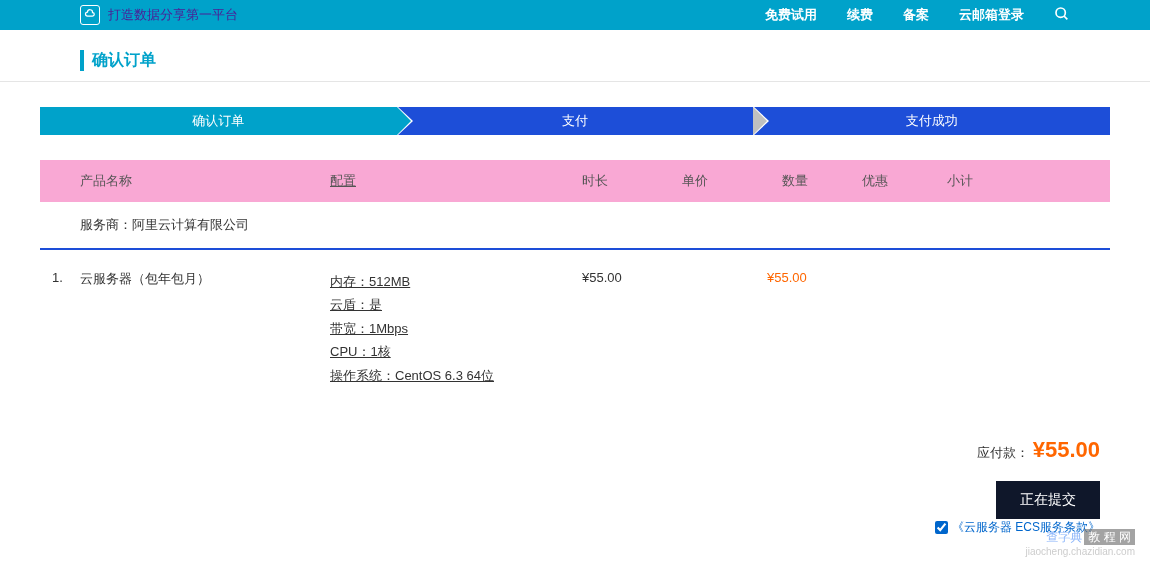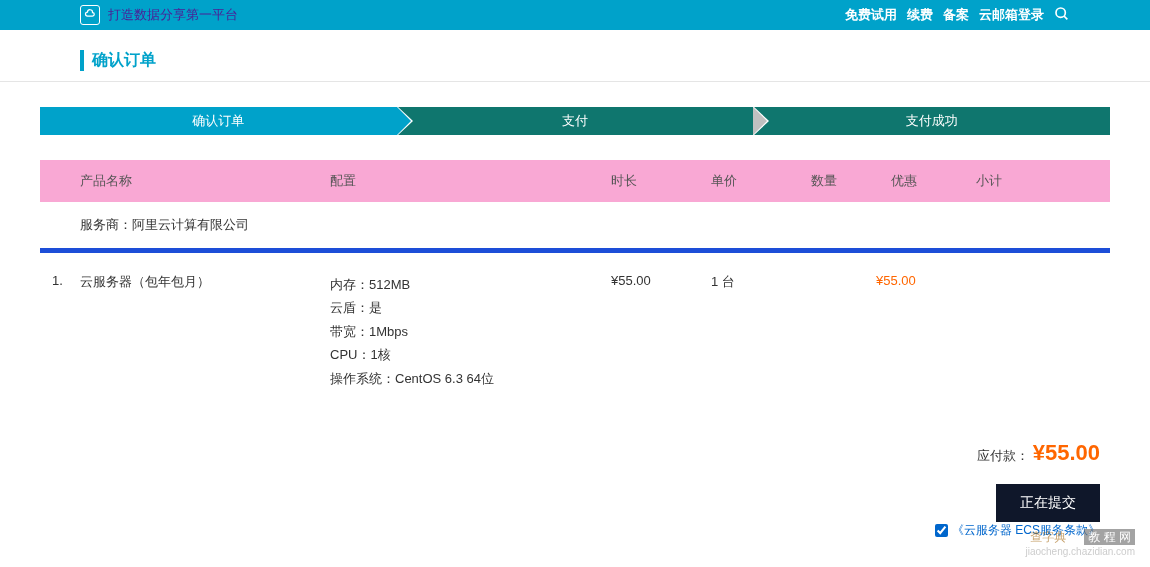--- a/index.html
+++ b/index.html
@@ -2,78 +2,78 @@
 <html><head>
   <meta charset="utf-8">
   <style>
     * { margin: 0; padding: 0; box-sizing: border-box; }
     body { font-family: "Microsoft YaHei", Arial, sans-serif; font-size: 13px; color: #333; background: #fff; }
     
     .topbar { background: #00a2ca; height: 30px; display: flex; align-items: center; padding: 0 80px; }
     .topbar-left { display: flex; align-items: center; color: #4c1d95; font-size: 13px; }
     .logo-icon { width: 20px; height: 20px; border: 1.5px solid #fff; border-radius: 3px; display: flex; align-items: center; justify-content: center; margin-right: 8px; }
     .logo-icon svg { width: 12px; height: 12px; }
-    .topbar-right { margin-left: auto; display: flex; align-items: center; gap: 10px; }
+    .topbar-right { margin-left: auto; display: flex; align-items: center; gap: 30px; }
     .topbar-link { color: #fff; font-size: 13px; font-weight: bold; cursor: pointer; }
     .search-icon { color: #fff; cursor: pointer; }
     
     .page-title-wrap { padding: 20px 80px 10px; border-bottom: 1px solid #e5e5e5; }
     .page-title { color: #00a2ca; font-size: 16px; font-weight: bold; border-left: 4px solid #00a2ca; padding-left: 8px; }
     
     .content { padding: 25px 40px 20px; }
     
     .steps { display: flex; height: 28px; margin-bottom: 25px; }
     .step { flex: 1; position: relative; color: #fff; font-size: 13px; display: flex; align-items: center; justify-content: center; }
     .step-active { background: #00a2ca; }
-    .step-inactive { background: #0f766e; }
+    .step-inactive { background: #1d4ed8; }
     .step::after {
       content: ''; position: absolute; right: -14px; top: 0;
       border-top: 14px solid transparent; border-bottom: 14px solid transparent;
       border-left: 14px solid; z-index: 2;
     }
     .step:last-child::after { display: none; }
     .step-active::after { border-left-color: #00a2ca; }
     .step-inactive::after { border-left-color: #c0c0c0; }
     .step::before {
       content: ''; position: absolute; right: -16px; top: -1px;
       border-top: 15px solid transparent; border-bottom: 15px solid transparent;
       border-left: 16px solid #fff; z-index: 1;
     }
     .step:last-child::before { display: none; }
     
     .order-table { width: 100%; }
     .table-header { display: flex; background: #f9a8d4; padding: 12px 0; font-size: 13px; color: #555; }
     .col-idx { width: 40px; padding-left: 12px; }
     .col-name { width: 250px; }
-    .col-config { width: 281px; }
+    .col-config { width: 252px; text-decoration: underline; }
     .col-duration { width: 100px; }
     .col-price { width: 100px; }
     .col-qty { width: 80px; }
     .col-discount { width: 85px; }
     .col-subtotal { flex: 1; }
     
-    .provider-row { display: flex; padding: 14px 0; border-bottom: 5px solid #1d4ed8; font-size: 13px; }
+    .provider-row { display: flex; padding: 14px 0; border-bottom: 2px solid #1d4ed8; font-size: 13px; }
     .provider-row .col-name { margin-left: 40px; }
     
     .item-row { display: flex; padding: 20px 0 30px; font-size: 13px; }
     .config-line { line-height: 1.8; }
     .subtotal-val { color: #ff6600; }
     
     .footer-area { text-align: right; padding: 20px 10px; }
     .total-line { margin-bottom: 18px; font-size: 13px; }
     .total-amount { color: #ff6600; font-size: 22px; font-weight: bold; }
     .submit-btn { background: #0f172a; color: #fff; border: none; padding: 10px 24px; font-size: 14px; cursor: pointer; margin-bottom: 0; }
     .tos-line { font-size: 12px; display: flex; align-items: center; justify-content: flex-end; gap: 4px; }
     .tos-check { width: 13px; height: 13px; accent-color: #0066cc; }
     .tos-link { color: #0066cc; cursor: pointer; }
     
     .watermark { position: fixed; right: 15px; bottom: 10px; font-size: 12px; opacity: 0.6; text-align: right; }
-    .watermark .cn { color: #a16207; }
+    .watermark .cn { color: #3b82f6; }
     .watermark .url { color: #aaa; font-size: 10px; }
-    .watermark .cha { background: #666; color: #fff; padding: 1px 4px; margin-left: 18px; }
+    .watermark .cha { background: #666; color: #fff; padding: 1px 4px; margin-left: 2px; }
   </style>
 </head>
 <body>
 
 <div class="topbar">
   <div class="topbar-left">
     <span class="logo-icon">
       <svg viewBox="0 0 24 24" fill="none" stroke="#fff" stroke-width="2.5">
           <path d="M7 14a4 4 0 0 1 0-8 5 5 0 0 1 10 1 3.5 3.5 0 0 1 0 7H7z"></path>
         </svg>
@@ -132,21 +132,20 @@
       <div class="col-idx">1.</div>
       <div class="col-name">云服务器（包年包月）</div>
       <div class="col-config">
         <div class="config-line">内存：512MB</div>
         <div class="config-line">云盾：是</div>
         <div class="config-line">带宽：1Mbps</div>
         <div class="config-line">CPU：1核</div>
         <div class="config-line">操作系统：CentOS 6.3 64位</div>
       </div>
       <div class="col-price">¥55.00</div>
-      <div class="col-qty">1 台</div>
       <div class="col-discount"></div>
       <div class="col-subtotal subtotal-val">¥55.00</div>
     </div>
   </div>
 
   <div class="footer-area">
     <div class="total-line">
       <span>应付款：</span>
       <span class="total-amount">¥55.00</span>
     </div>

